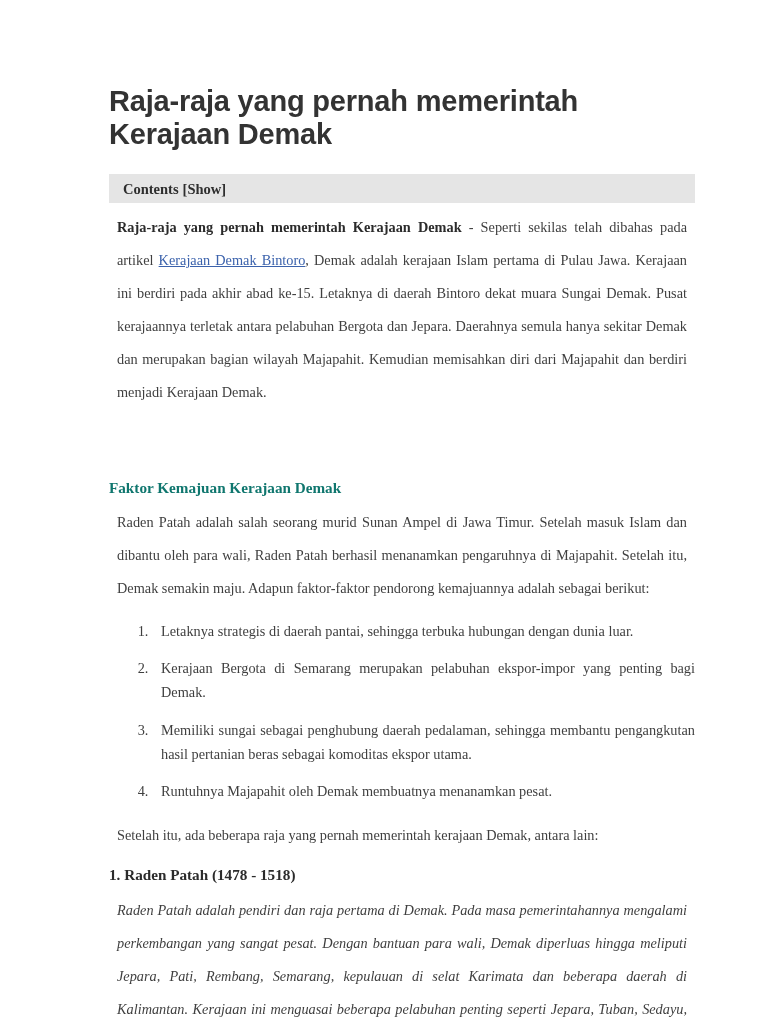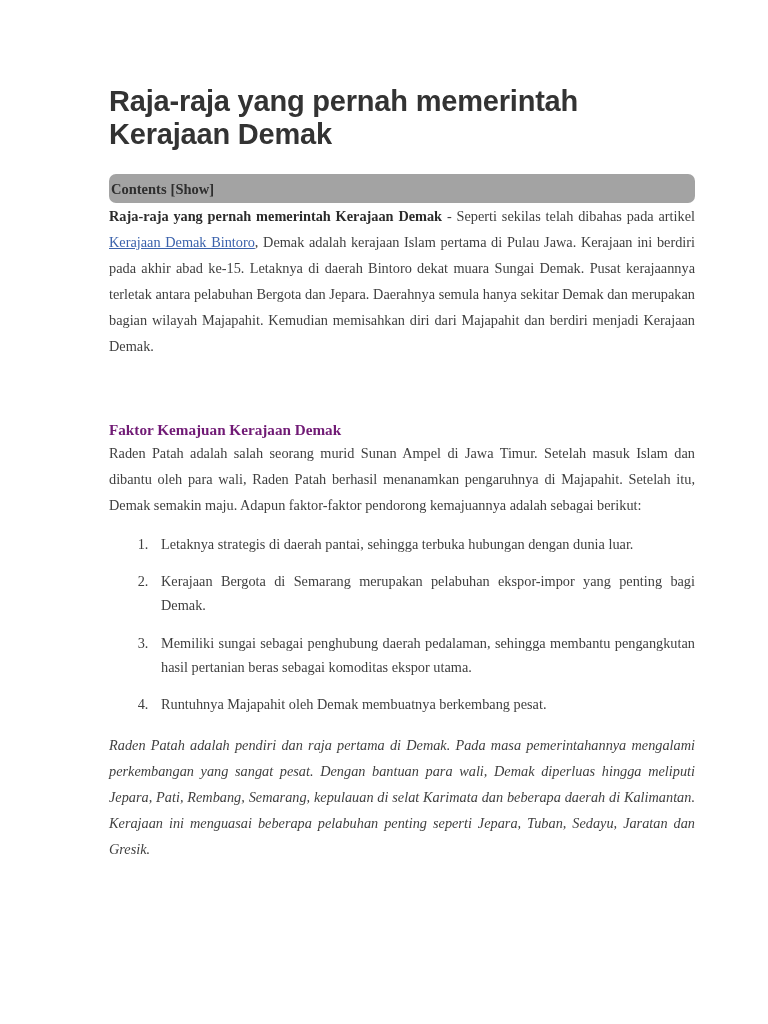--- a/index.html
+++ b/index.html
@@ -38,67 +38,66 @@
     line-height: 33px;
     color: #333333;
     margin: 0;
     padding-top: 85px;
     letter-spacing: -0.2px;
   }
 
   
   .contents-bar {
     margin-top: 23px;
-    background: #a3a3a3;
+    background: #e5e5e5;
     height: 29px;
     line-height: 29px;
-    padding-left: 2px;
+    padding-left: 14px;
     box-sizing: border-box;
-    border-radius: 7px;
   }
   .contents-label {
     font-family: "Liberation Serif", "DejaVu Serif", serif;
     font-weight: bold;
     font-size: 14.5px;
     color: #2e2e2e;
   }
   .contents-toggle {
     font-family: "Liberation Serif", "DejaVu Serif", serif;
     font-weight: bold;
     font-size: 14.5px;
     color: #2e2e2e;
     cursor: pointer;
   }
 
   
   p.body-text {
     font-size: 14.3px;
-    line-height: 26px;
+    line-height: 33px;
     text-align: justify;
     color: #3f3f3f;
-    margin: 0;
+    margin: 8px;
   }
   .para-intro { margin-top: 14px; }
 
   .lead-in {
     font-weight: bold;
     color: #2b2b2b;
   }
 
   a.inline-link {
     color: #3b62ac;
     text-decoration: underline;
   }
 
   h2.section-heading {
     font-family: "Liberation Serif", "DejaVu Serif", serif;
     font-weight: bold;
     font-size: 15.2px;
     line-height: 20px;
-    color: #701a75;
+    color: #0f766e;
     margin: 0;
     padding-top: 61px;
   }
 
   .para-after-heading { margin-top: 19px; font-family: Liberation Serif, serif; }
 
   
   ol.factor-list {
     margin: 14px 0 16px 0;
     padding-left: 43px;
@@ -145,21 +144,23 @@
     <p class="body-text para-intro"><span class="lead-in">Raja-raja yang pernah memerintah Kerajaan Demak</span><span> - Seperti sekilas telah dibahas pada artikel </span><a class="inline-link" href="#">Kerajaan Demak Bintoro</a><span>, Demak adalah kerajaan Islam pertama di Pulau Jawa. Kerajaan ini berdiri pada akhir abad ke-15. Letaknya di daerah Bintoro dekat muara Sungai Demak. Pusat kerajaannya terletak antara pelabuhan Bergota dan Jepara. Daerahnya semula hanya sekitar Demak dan merupakan bagian wilayah Majapahit. Kemudian memisahkan diri dari Majapahit dan berdiri menjadi Kerajaan Demak.</span></p>
 
     <h2 class="section-heading">Faktor Kemajuan Kerajaan Demak</h2>
 
     <p class="body-text para-after-heading">Raden Patah adalah salah seorang murid Sunan Ampel di Jawa Timur. Setelah masuk Islam dan dibantu oleh para wali, Raden Patah berhasil menanamkan pengaruhnya di Majapahit. Setelah itu, Demak semakin maju. Adapun faktor-faktor pendorong kemajuannya adalah sebagai berikut:</p>
 
     <ol class="factor-list">
       <li>Letaknya strategis di daerah pantai, sehingga terbuka hubungan dengan dunia luar.</li>
       <li>Kerajaan Bergota di Semarang merupakan pelabuhan ekspor-impor yang penting bagi Demak.</li>
       <li>Memiliki sungai sebagai penghubung daerah pedalaman, sehingga membantu pengangkutan hasil pertanian beras sebagai komoditas ekspor utama.</li>
-      <li>Runtuhnya Majapahit oleh Demak membuatnya berkembang pesat.</li>
+      <li>Runtuhnya Majapahit oleh Demak membuatnya menanamkan pesat.</li>
     </ol>
 
+    <p class="body-text para-closing">Setelah itu, ada beberapa raja yang pernah memerintah kerajaan Demak, antara lain:</p>
 
+    <h3 class="king-heading">1. Raden Patah (1478 - 1518)</h3>
 
     <p class="body-text para-king">Raden Patah adalah pendiri dan raja pertama di Demak. Pada masa pemerintahannya mengalami perkembangan yang sangat pesat. Dengan bantuan para wali, Demak diperluas hingga meliputi Jepara, Pati, Rembang, Semarang, kepulauan di selat Karimata dan beberapa daerah di Kalimantan. Kerajaan ini menguasai beberapa pelabuhan penting seperti Jepara, Tuban, Sedayu, Jaratan dan Gresik.</p>
 
   </div>
 </div>
 
 </body></html>

